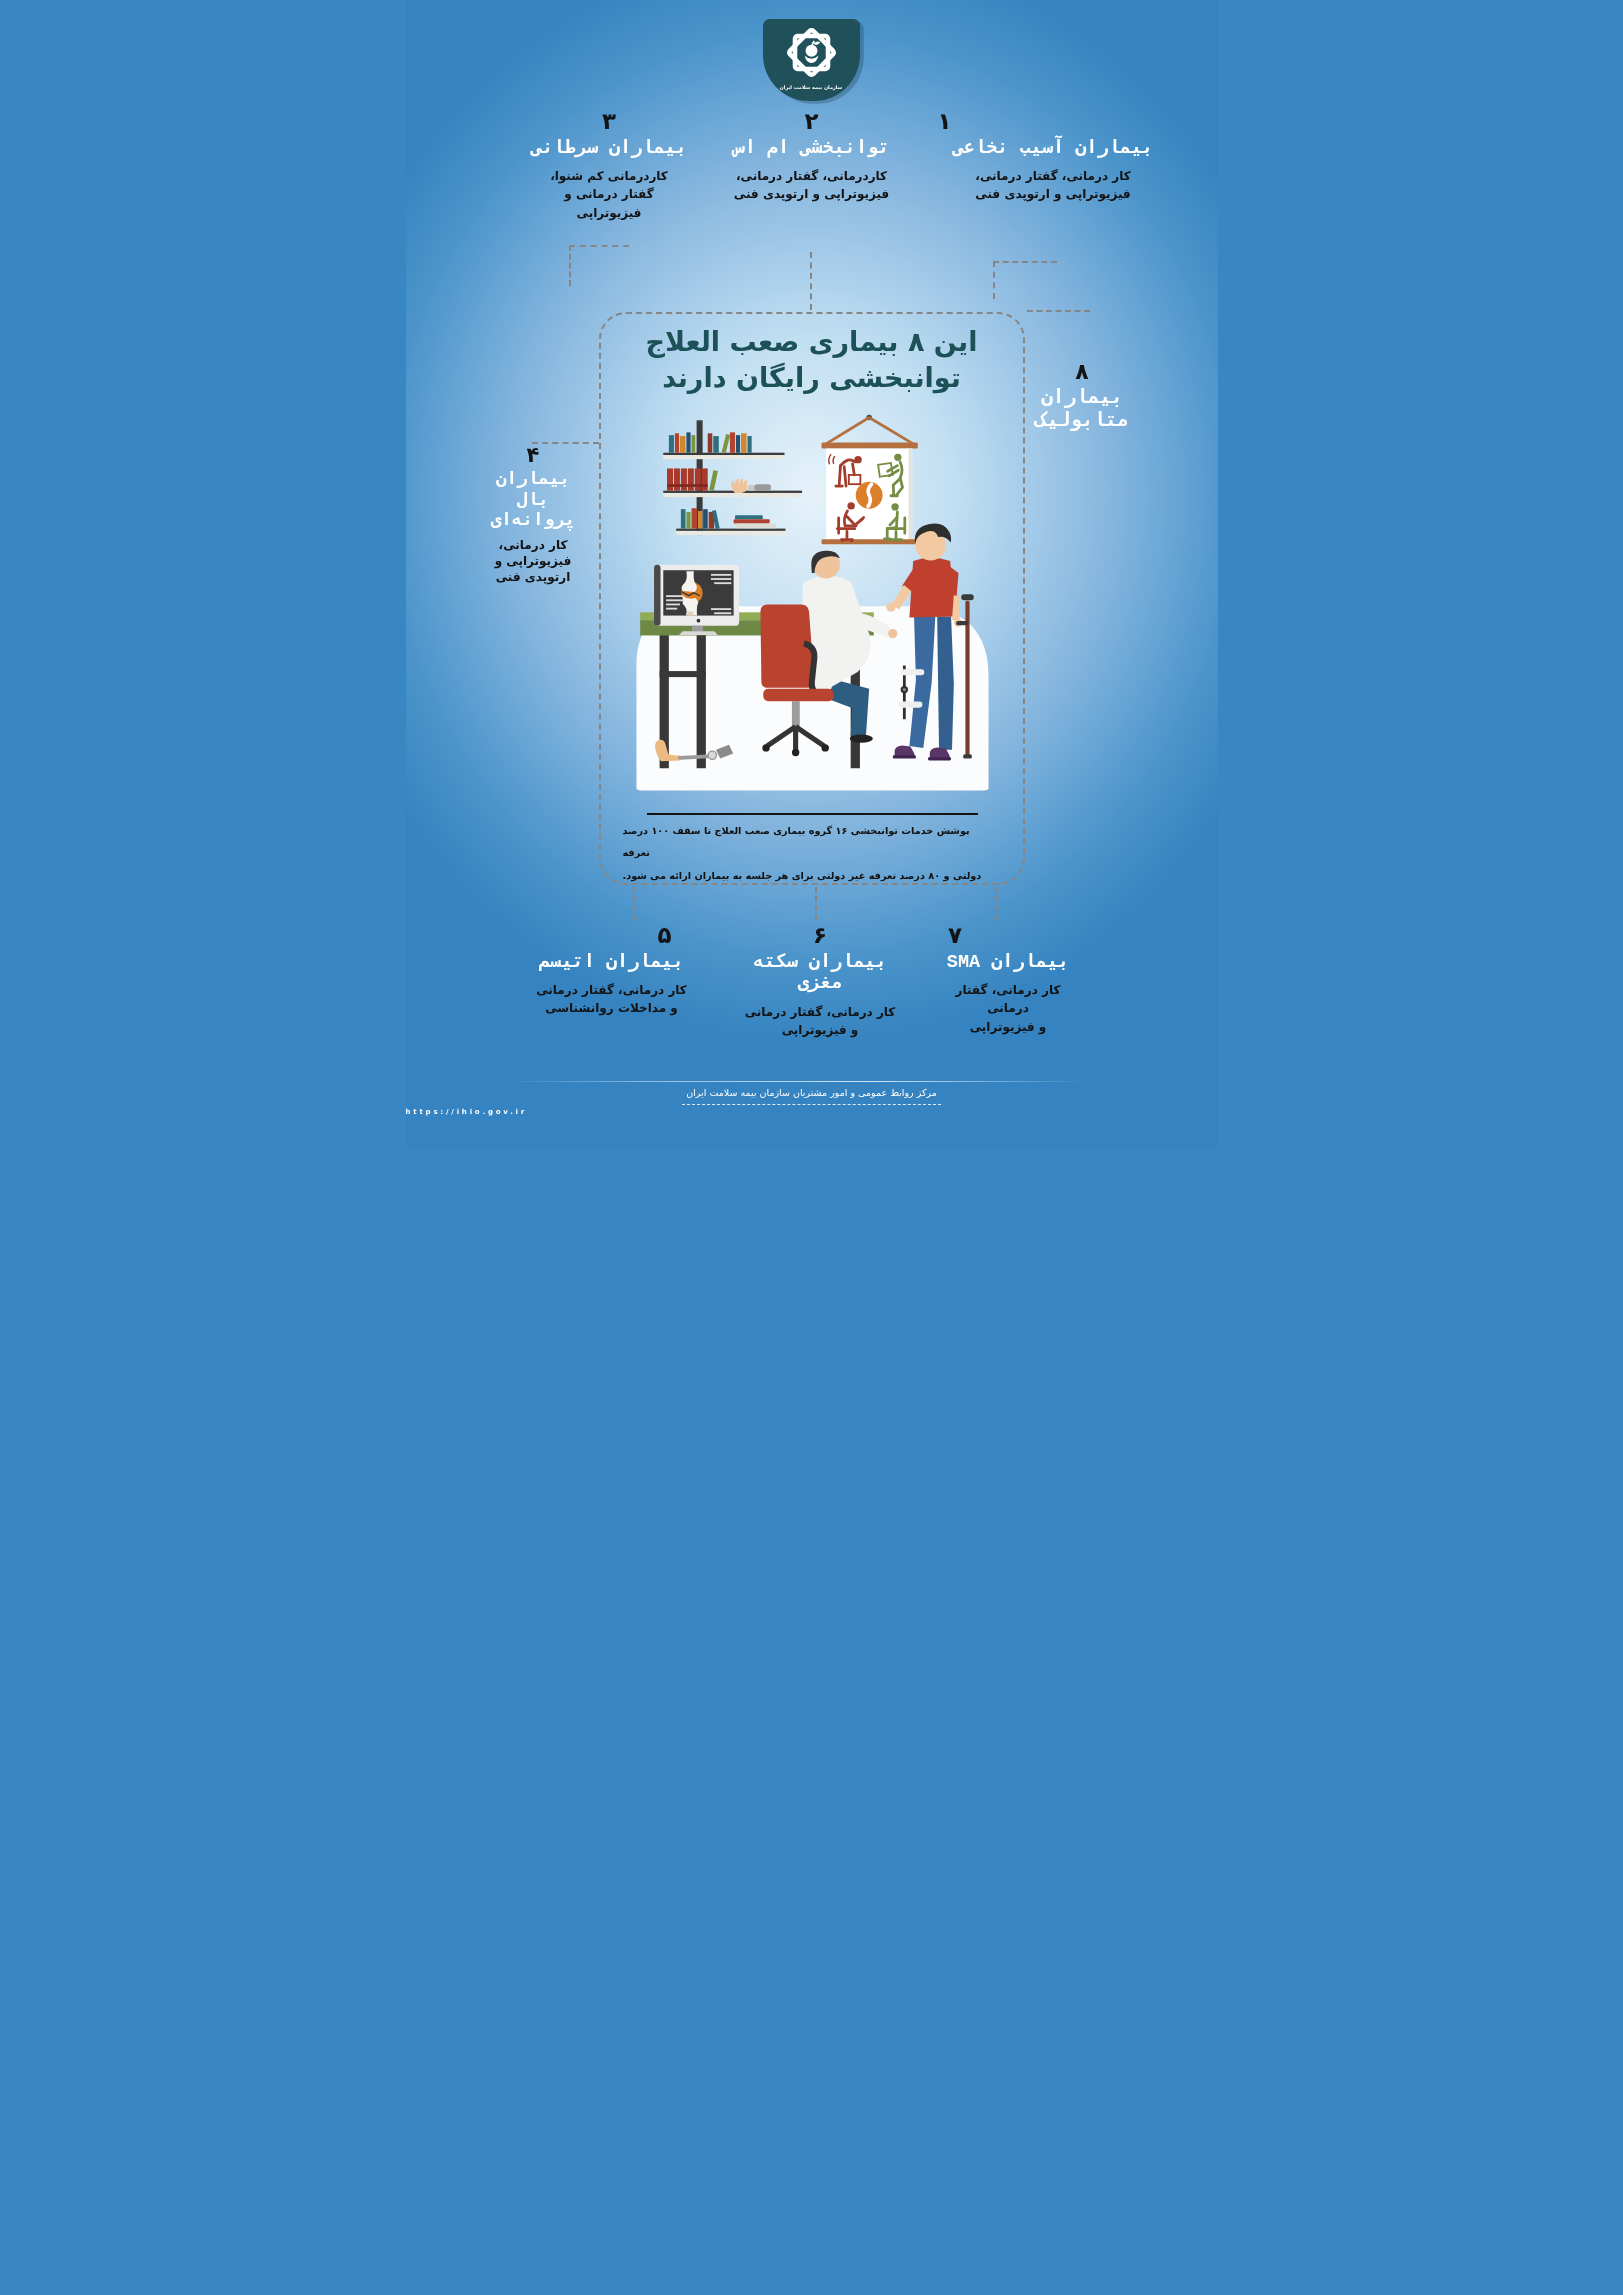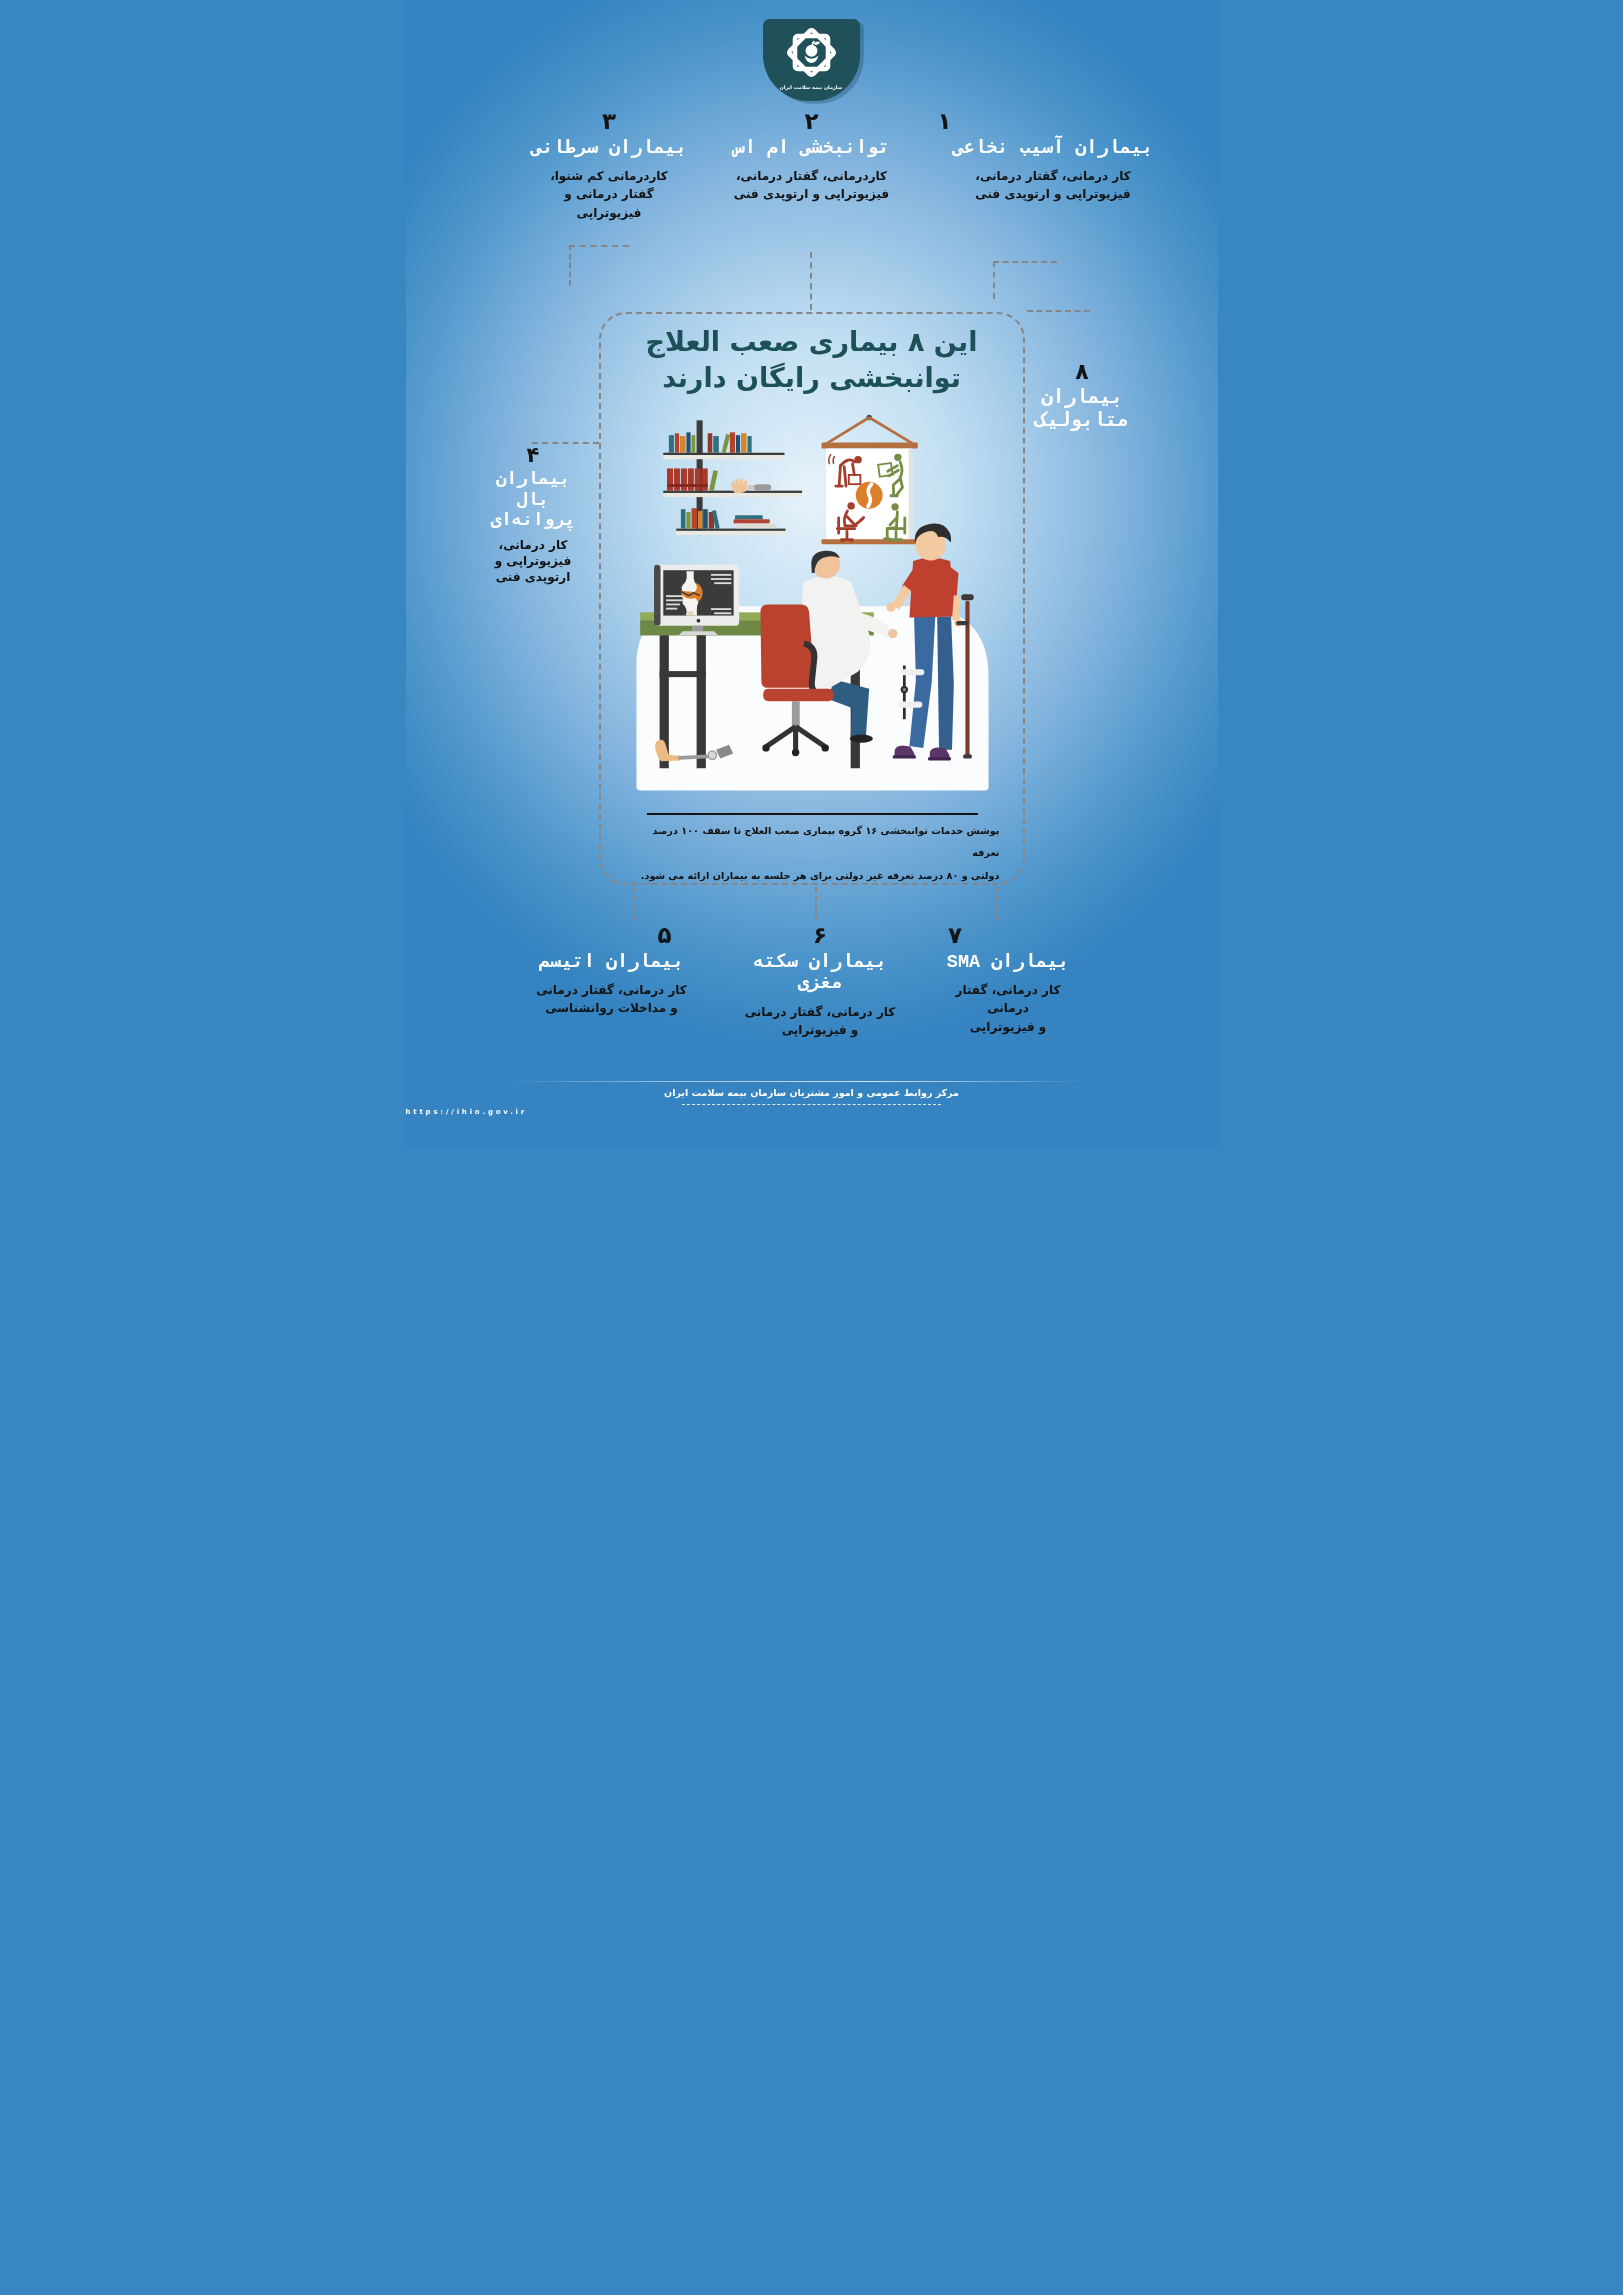--- a/index.html
+++ b/index.html
@@ -42,29 +42,29 @@
   .iserv{font-size:12px;line-height:1.55;font-weight:700;color:#131313;white-space:pre-line;}
   .item-4 .num{font-size:21px;margin-bottom:2.8px;}
   .item-4 .ititle{font-size:17.6px;margin-bottom:5.6px;}
   .item-4 .iserv{line-height:1.35;}
   .item-8 .num{font-size:22px;margin-bottom:3.7px;}
   .item-8 .ititle{font-size:19.4px;margin-bottom:6.5px;}
   .item-8 .iserv{line-height:1.62;}
   
   .note-rule{left:241px;top:813px;width:331px;height:1.9px;background:#141414;}
   .note{
-    left:217px;top:820px;width:377px;text-align:right;
+    left:217px;top:820px;width:377px;text-align:left;
     font-size:9.7px;line-height:2.3;font-weight:700;color:#101010;white-space:pre-line;
   }
   
   .foot-sep{
     left:99px;top:1081px;width:615px;height:0.9px;
     background:linear-gradient(90deg,rgba(255,255,255,0) 0%,rgba(230,241,250,.55) 25%,rgba(238,246,252,.85) 60%,rgba(255,255,255,0) 95%);
   }
-  .foot-name{left:0;top:1087px;width:812px;text-align:center;color:#fff;font-size:9.5px;font-weight:700;}
+  .foot-name{left:0;top:1087px;width:812px;text-align:center;color:#fff;font-size:9.5px;font-weight:400;}
   .foot-dash{left:276px;top:1104px;width:259px;border-top:0.9px dashed rgba(255,255,255,.85);}
   .foot-url{left:0;top:1108px;width:812px;text-align:left;color:#fff;font-size:7px;font-weight:700;letter-spacing:2.8px;direction:ltr;}
   .illus{left:211px;top:412px;}
 </style>
 </head>
 <body>
 
 <div class="stage">
 
   <div class="abs logo">

